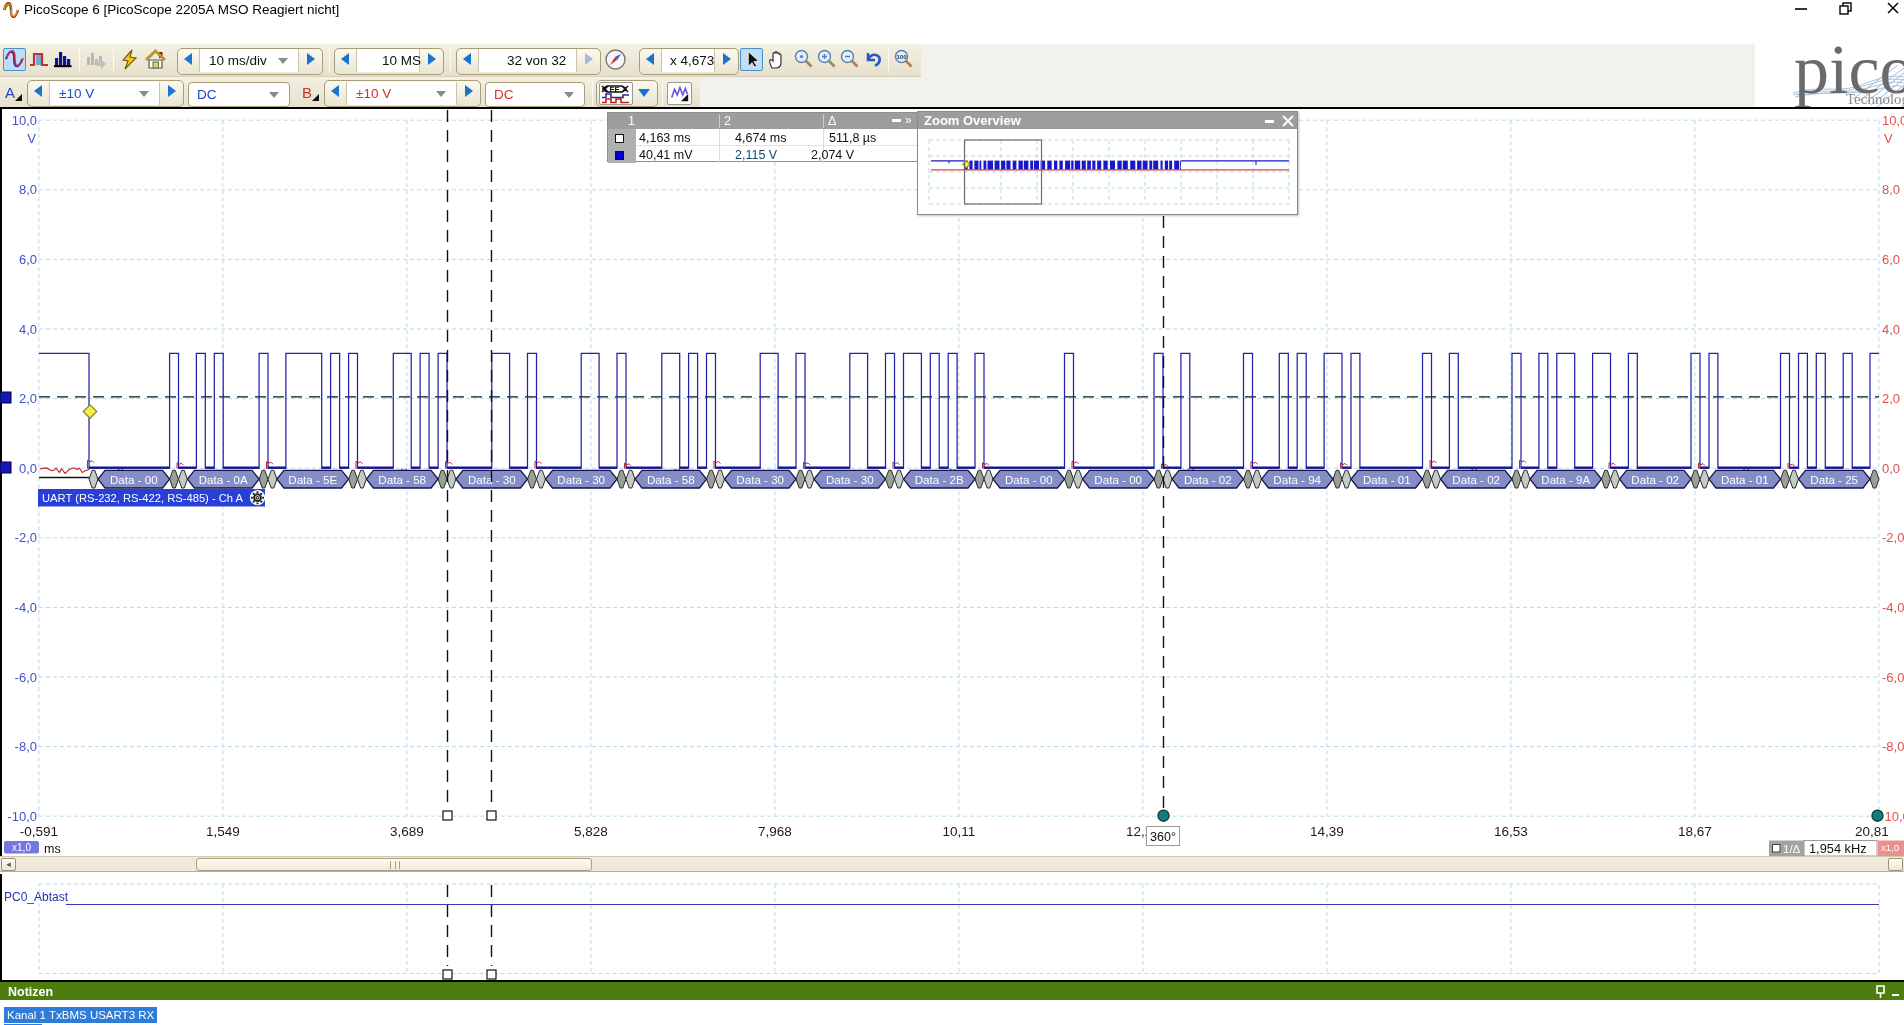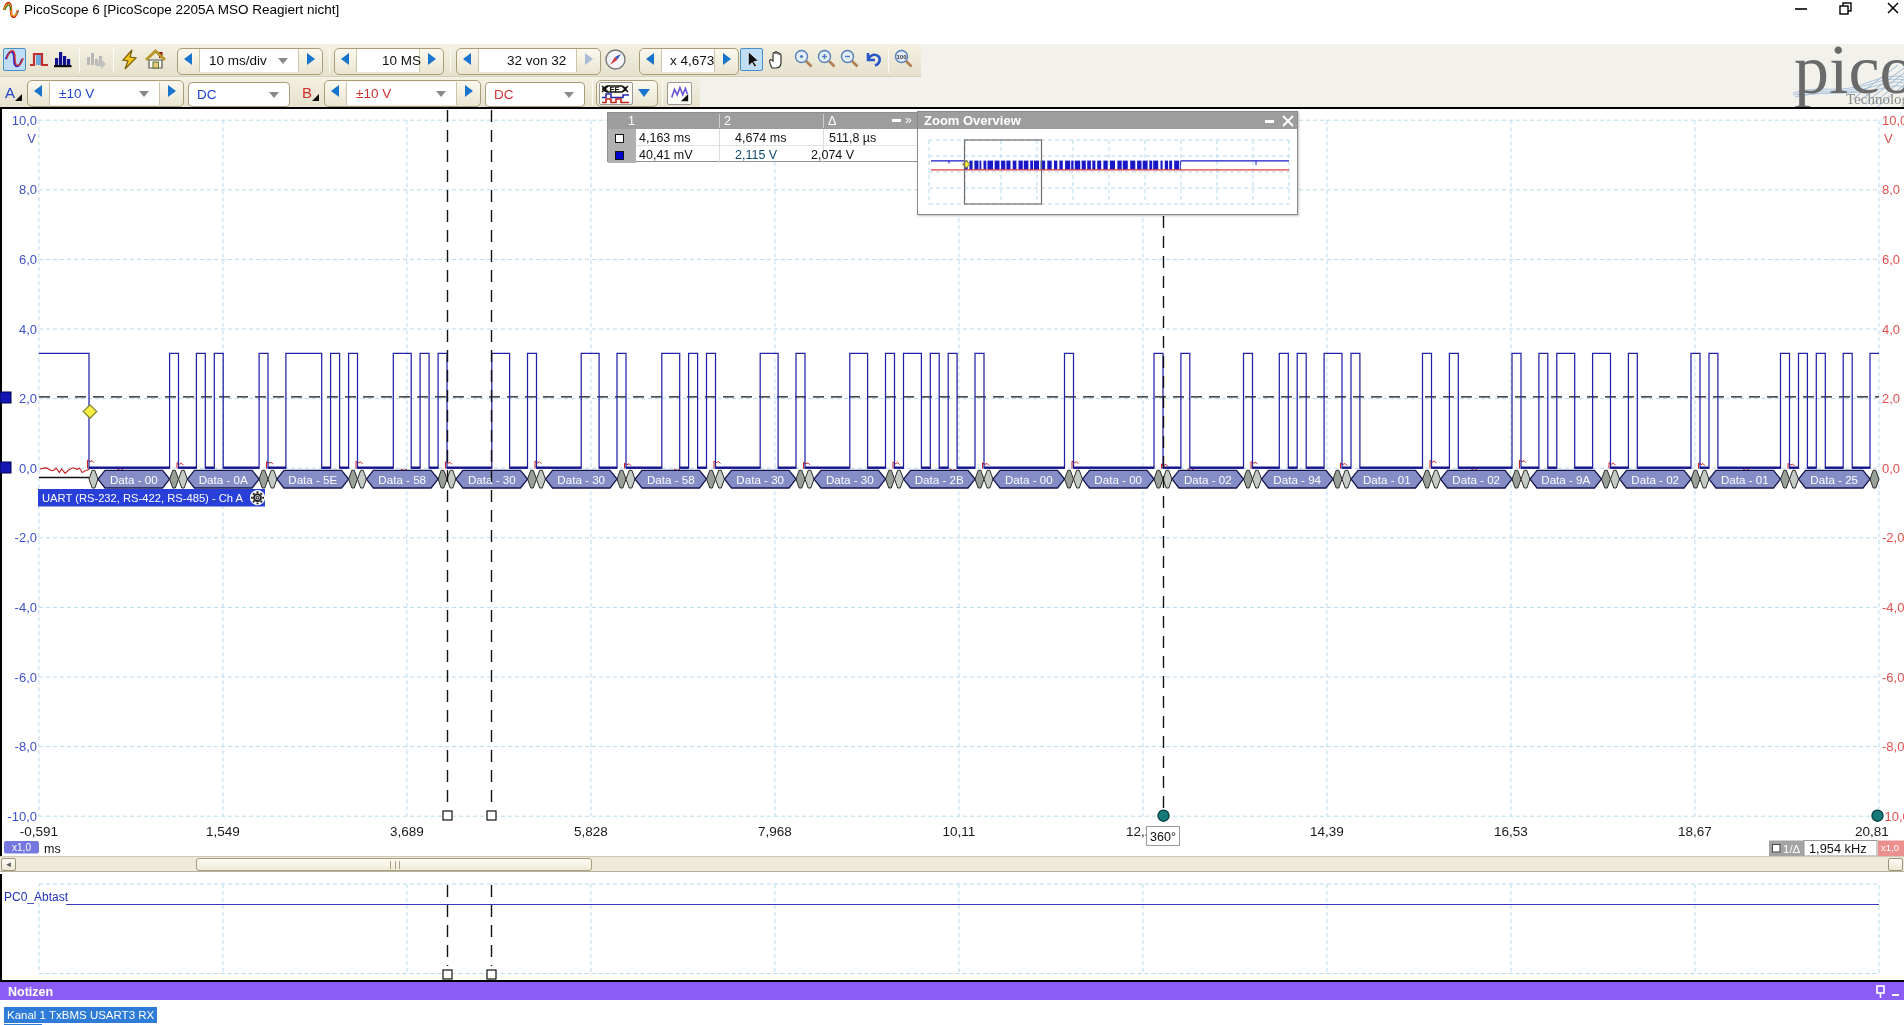--- a/index.html
+++ b/index.html
@@ -5,21 +5,21 @@
  font-family:"Liberation Sans",sans-serif;-webkit-font-smoothing:antialiased;}
 .abs{position:absolute;}
 #app{position:relative;width:1904px;height:1025px;}
 
 #title{left:0;top:0;width:1904px;height:20px;background:#fff;}
 #title span{position:absolute;left:24px;top:2px;font-size:13.5px;color:#000;}
 
 #menu{left:0;top:20px;width:1904px;height:24px;background:linear-gradient(#f4f1e3,#e7e2cf);border-bottom:1px solid #d9d3bf;}
 #menu span{position:absolute;top:4px;font-size:13.5px;color:#111;}
 
-#tbar{left:0;top:44px;width:1904px;height:63px;background:#f2f1ec;}
+#tbar{left:0;top:44px;width:1755px;height:63px;background:#f2f1ec;}
 .tstrip{position:absolute;background:linear-gradient(#f3f0e1,#e6e1cd);}
 .sep{position:absolute;width:1px;background:#b9b098;border-right:1px solid #fbfaf4;}
 .tbtn{position:absolute;width:23px;height:23px;}
 .tbtn.sel{background:#bfdef6;border:1px solid #4a90c8;border-radius:2px;}
 .grp{position:absolute;height:27px;border:1px solid #a99d77;border-radius:5px;background:linear-gradient(#fbf9ef,#eae5d1);}
 .garr{position:absolute;top:1px;width:21px;height:23px;text-align:center;}
 .gfield{position:absolute;white-space:nowrap;top:1px;height:23px;background:#fff;border-left:1px solid #cdc5a9;border-right:1px solid #cdc5a9;font-size:13.5px;color:#111;}
 .combo{position:absolute;white-space:nowrap;height:25px;background:#fff;border:1px solid #a99d77;border-radius:4px;font-size:13.5px;}
 .dar{position:absolute;width:0;height:0;border-left:5px solid transparent;border-right:5px solid transparent;border-top:6px solid #8a8a8a;}
 svg text{font-family:"Liberation Sans",sans-serif;}
@@ -31,21 +31,21 @@
 
 #zov{left:917px;top:111px;width:381px;height:104px;background:#fff;border:1px solid #8a8a8a;box-shadow:1px 1px 2px rgba(0,0,0,.25);}
 #zov .hd{position:absolute;left:0;top:0;width:100%;height:17px;background:#9d9d9d;color:#fff;font-size:13px;font-weight:bold;}
 
 #sbar{left:0;top:856px;width:1904px;height:16px;background:#eeeadb;border-top:1px solid #cfc9b4;border-bottom:1px solid #b7b09b;}
 .sbtn{position:absolute;top:1px;width:15px;height:13px;background:linear-gradient(#fdfcf6,#ece7d4);border:1px solid #9c9377;border-radius:2px;color:#555;font-size:9px;line-height:11px;text-align:center;}
 #sthumb{position:absolute;left:196px;top:1px;width:396px;height:13px;background:linear-gradient(#fdfbf3,#efebdb);border:1px solid #a89f7f;border-radius:3px;}
 
 #dig{left:0;top:874px;width:1904px;height:110px;background:#fff;border-left:2px solid #000;}
 
-#nhead{left:0;top:980px;width:1904px;height:20px;background:#8b5cf6;border-top:2.5px solid #000;}
+#nhead{left:0;top:980px;width:1904px;height:20px;background:#4d7c0f;border-top:2.5px solid #000;}
 #nhead b{position:absolute;left:8px;top:3px;color:#fff;font-size:12.5px;}
 #nbody{left:0;top:1004px;width:1904px;height:21px;background:#fff;}
 .nsel{position:absolute;background:#2e7cd8;color:#fff;font-size:11.5px;padding:0 3px;}
 </style></head><body>
 <div id="app">
 <div id="title" class="abs">
 <svg class="abs" style="left:3px;top:2px" width="17" height="16" viewBox="0 0 17 16">
 <path d="M1 8 Q 3 1 5.5 1 Q 8 1 8 8 Q 8 15 10.5 15 Q 13 15 15 8" fill="none" stroke="#c82020" stroke-width="2.4"></path>
 <path d="M1 8 Q 3 2 5.5 2 Q 8 2 8 8 Q 8 14 10.5 14 Q 13 14 15 8" fill="none" stroke="#e8a010" stroke-width="1.4"></path>
 <path d="M2 8 Q 4 3 5.5 3 Q 7.5 3 7.5 8" fill="none" stroke="#208020" stroke-width="1.2"></path>

